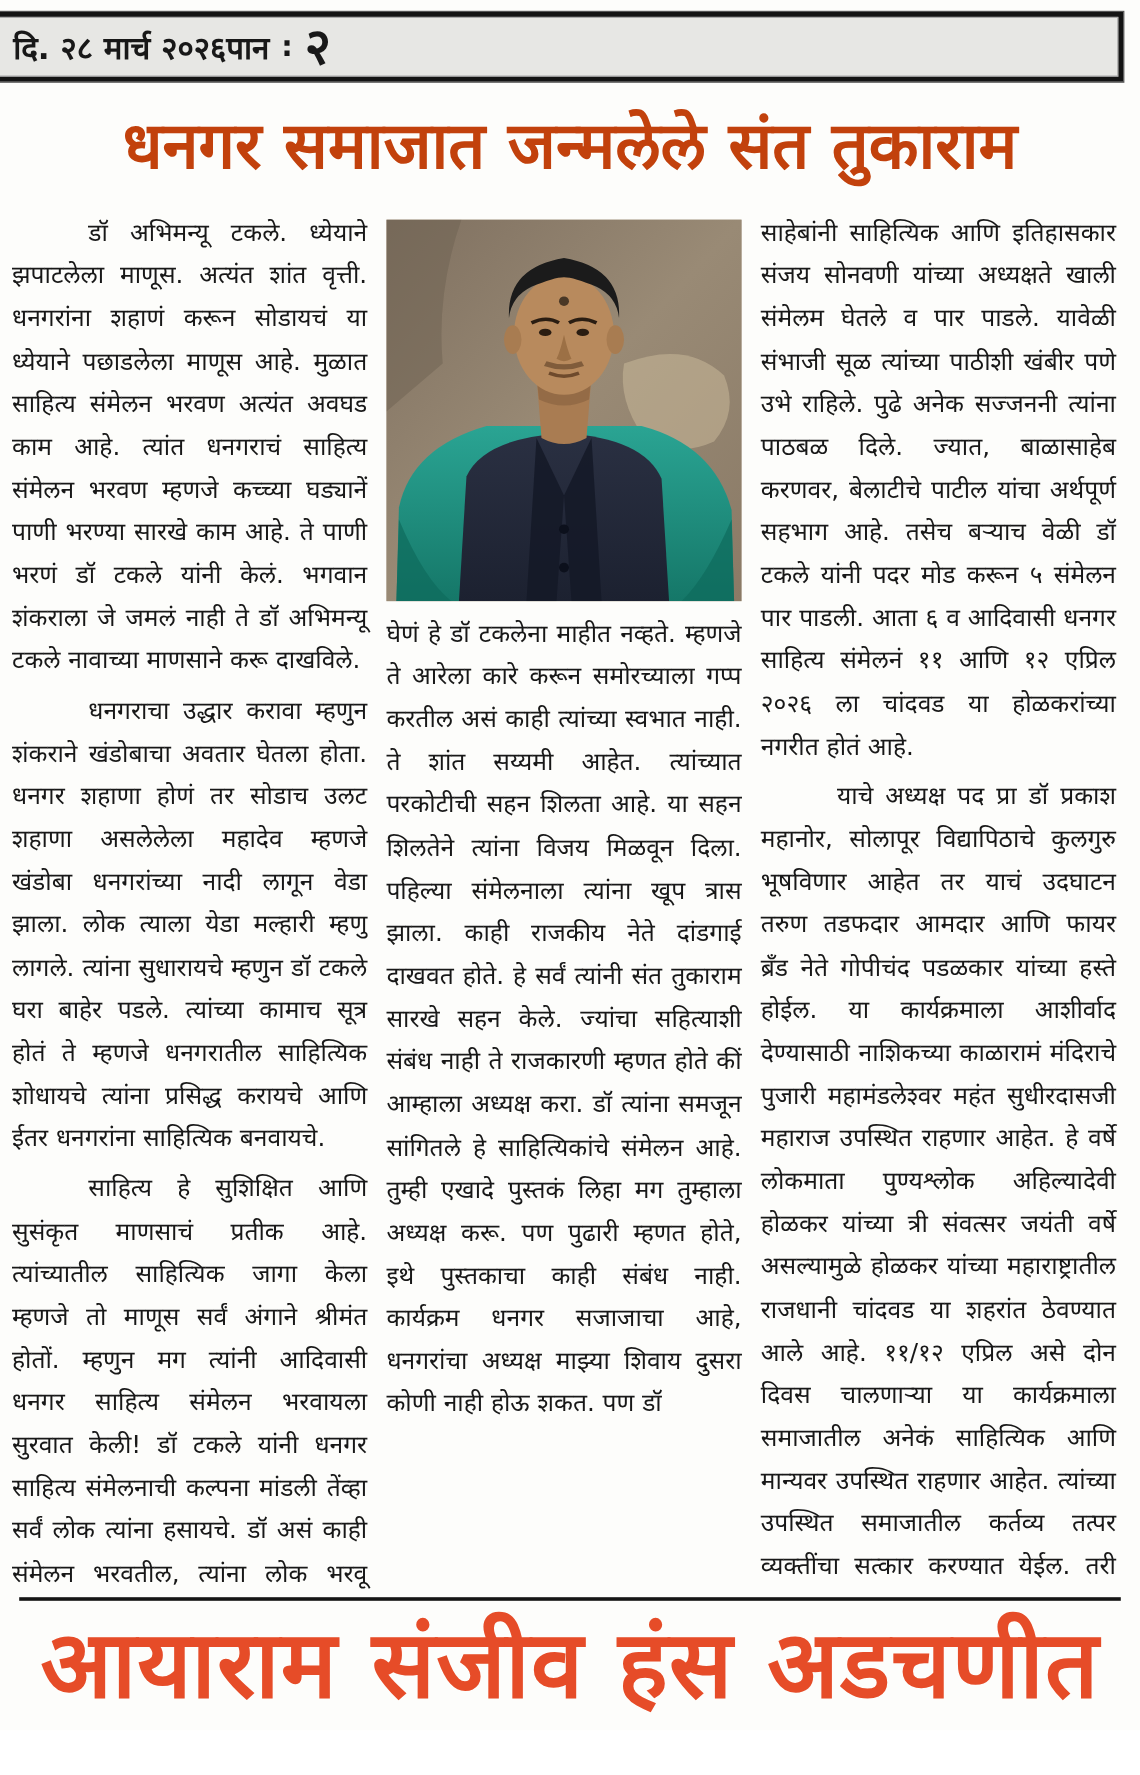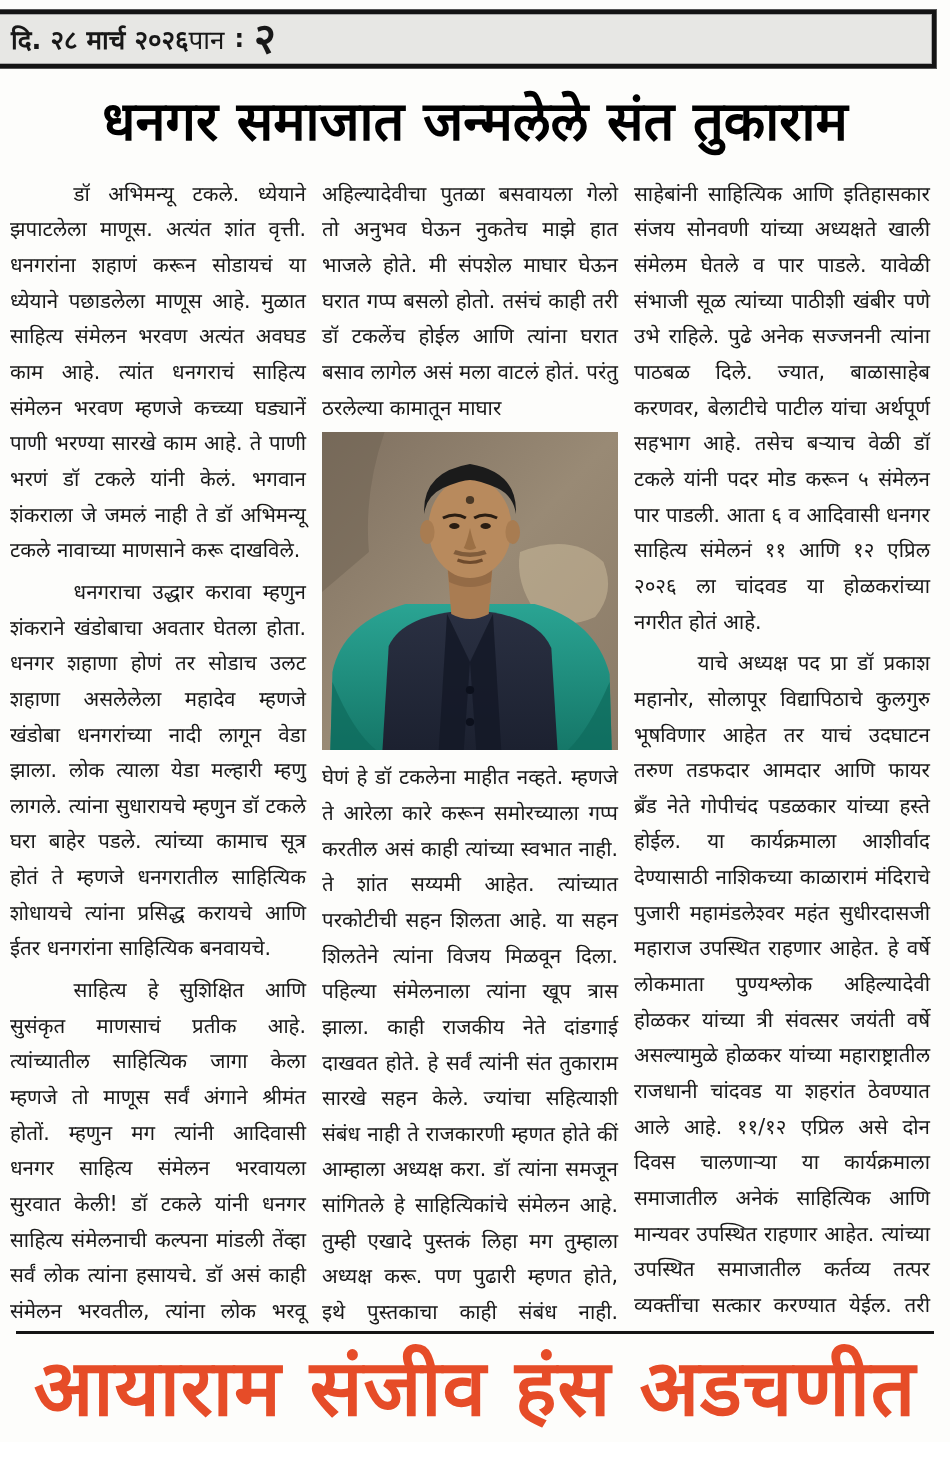--- a/index.html
+++ b/index.html
@@ -15,21 +15,21 @@
     border:4px solid #141414;
     box-shadow:0 0 0 1px #555, inset 0 0 0 1px #aaa;
     background:#e7e7e4;
     height:50px;
     display:flex;align-items:center;
     padding:0 22px 0 12px;
   }
   .masthead-date{font-size:26px;font-weight:bold;white-space:nowrap;}
   .masthead-center{flex:1;text-align:center;font-size:30px;font-weight:bold;white-space:nowrap;}
   .masthead-page{display:flex;align-items:center;gap:10px;white-space:nowrap;}
-  .masthead-page .lbl{font-size:26px;font-weight:normal;}
+  .masthead-page .lbl{font-size:26px;font-weight:bold;}
   .masthead-page .colon{font-size:24px;font-weight:bold;}
   .masthead-page .num{font-size:42px;font-weight:bold;line-height:1;}
   
   .headline{
     text-align:center;font-weight:bold;margin-top:16px;
     line-height:1.42;white-space:nowrap;
   }
   .headline .l1{font-size:54px;}
   .headline .l2{font-size:54px;}
   
@@ -69,34 +69,33 @@
 
   <div class="masthead">
     <span class="masthead-date">दि. २८ मार्च २०२६</span>
     <span class="masthead-page">
       <span class="lbl">पान</span>
       <span class="colon">:</span>
       <span class="num">२</span>
     </span>
   </div>
 
-  <div class="headline" style="color:#000000;">
+  <div class="headline" style="color:#c2410c;">
     <div class="l1">धनगर समाजात जन्मलेले संत तुकाराम</div>
   </div>
 
   <div class="columns">
 
     <div class="col">
       <p>डॉ अभिमन्यू टकले. ध्येयाने झपाटलेला माणूस. अत्यंत शांत वृत्ती. धनगरांना शहाणं करून सोडायचं या ध्येयाने पछाडलेला माणूस आहे. मुळात साहित्य संमेलन भरवण अत्यंत अवघड काम आहे. त्यांत धनगराचं साहित्य संमेलन भरवण म्हणजे कच्च्या घड्यानें पाणी भरण्या सारखे काम आहे. ते पाणी भरणं डॉ टकले यांनी केलं.  भगवान शंकराला जे जमलं नाही ते डॉ अभिमन्यू टकले नावाच्या माणसाने करू दाखविले.</p>
       <p>धनगराचा उद्धार करावा म्हणुन शंकराने खंडोबाचा अवतार घेतला होता. धनगर शहाणा होणं तर सोडाच उलट शहाणा असलेलेला महादेव म्हणजे खंडोबा धनगरांच्या नादी लागून वेडा झाला. लोक त्याला येडा मल्हारी म्हणु लागले. त्यांना सुधारायचे म्हणुन डॉ टकले घरा बाहेर पडले. त्यांच्या कामाच सूत्र होतं ते म्हणजे धनगरातील साहित्यिक शोधायचे त्यांना प्रसिद्ध करायचे आणि ईतर धनगरांना साहित्यिक बनवायचे.</p>
       <p>साहित्य हे सुशिक्षित आणि सुसंकृत माणसाचं प्रतीक आहे. त्यांच्यातील साहित्यिक जागा केला म्हणजे तो माणूस सर्वं अंगाने श्रीमंत होतों. म्हणुन मग त्यांनी आदिवासी धनगर साहित्य संमेलन भरवायला सुरवात केली! डॉ टकले यांनी धनगर साहित्य संमेलनाची कल्पना मांडली तेंव्हा सर्वं लोक त्यांना हसायचे. डॉ असं काही संमेलन भरवतील, त्यांना लोक भरवू देतील यावर कोणाचाच विश्वास नव्हता. माझा स्वतःचाही विश्वास बसत नव्हता. कारण चौडीत</p>
     </div>
 
     <div class="col">
-      <p class="cont">अहिल्यादेवीचा पुतळा बसवायला गेलो तो अनुभव घेऊन नुकतेच माझे हात भाजले होते.  मी संपशेल माघार घेऊन घरात गप्प बसलो होतो.  तसंचं काही तरी डॉ टकलेंच होईल आणि त्यांना घरात बसाव लागेल असं मला वाटलं होतं. परंतु ठरलेल्या कामातून माघार</p>
 
       <div class="photo-wrap" role="img" aria-label="डॉ. अभिमन्यू टकले — गडद निळे जॅकेट व हिरवा कुर्ता घातलेले छायाचित्र">
         <svg viewBox="0 0 284 318" preserveAspectRatio="none">
           <defs>
             <linearGradient id="wall" x1="0" y1="0" x2="1" y2="1">
               <stop offset="0" stop-color="#7f7060"></stop>
               <stop offset="0.5" stop-color="#998a75"></stop>
               <stop offset="1" stop-color="#8a7a66"></stop>
             </linearGradient>
             <linearGradient id="vest" x1="0" y1="0" x2="0" y2="1">

